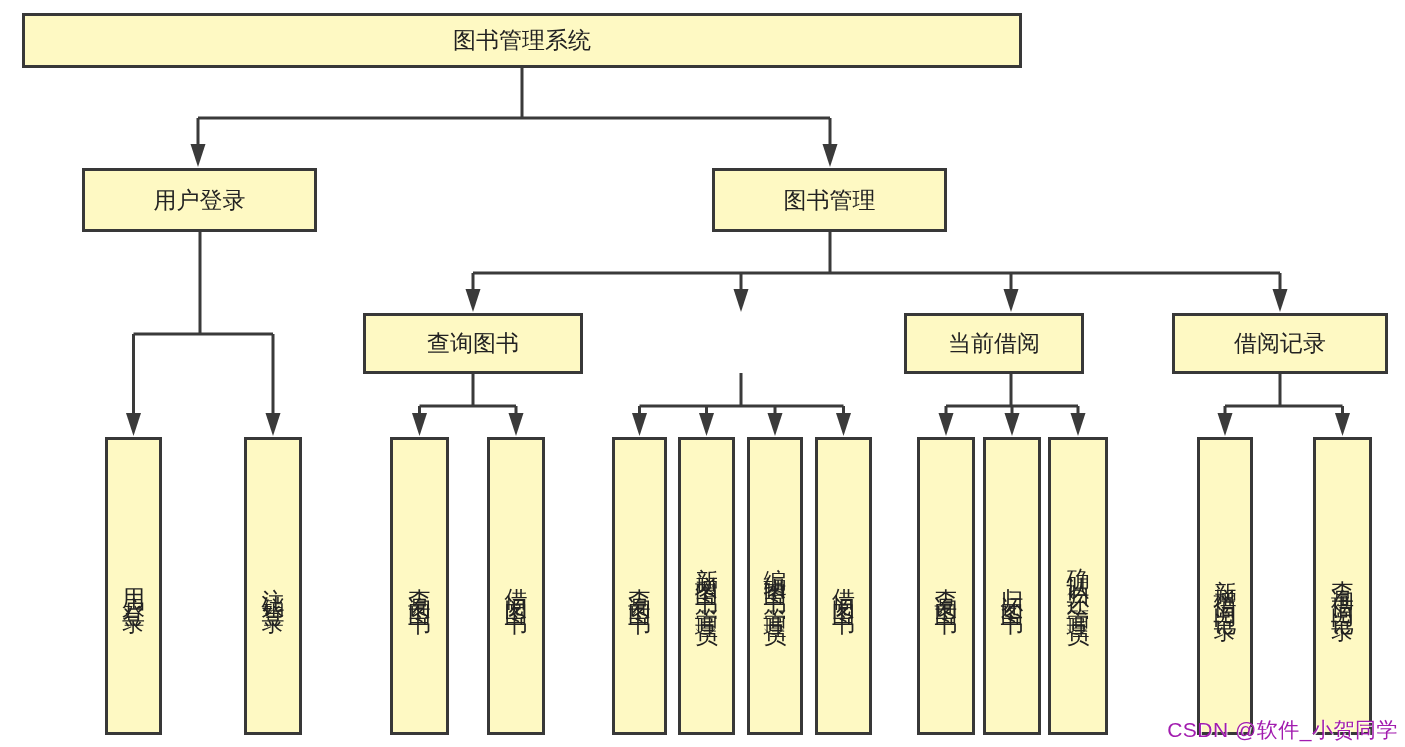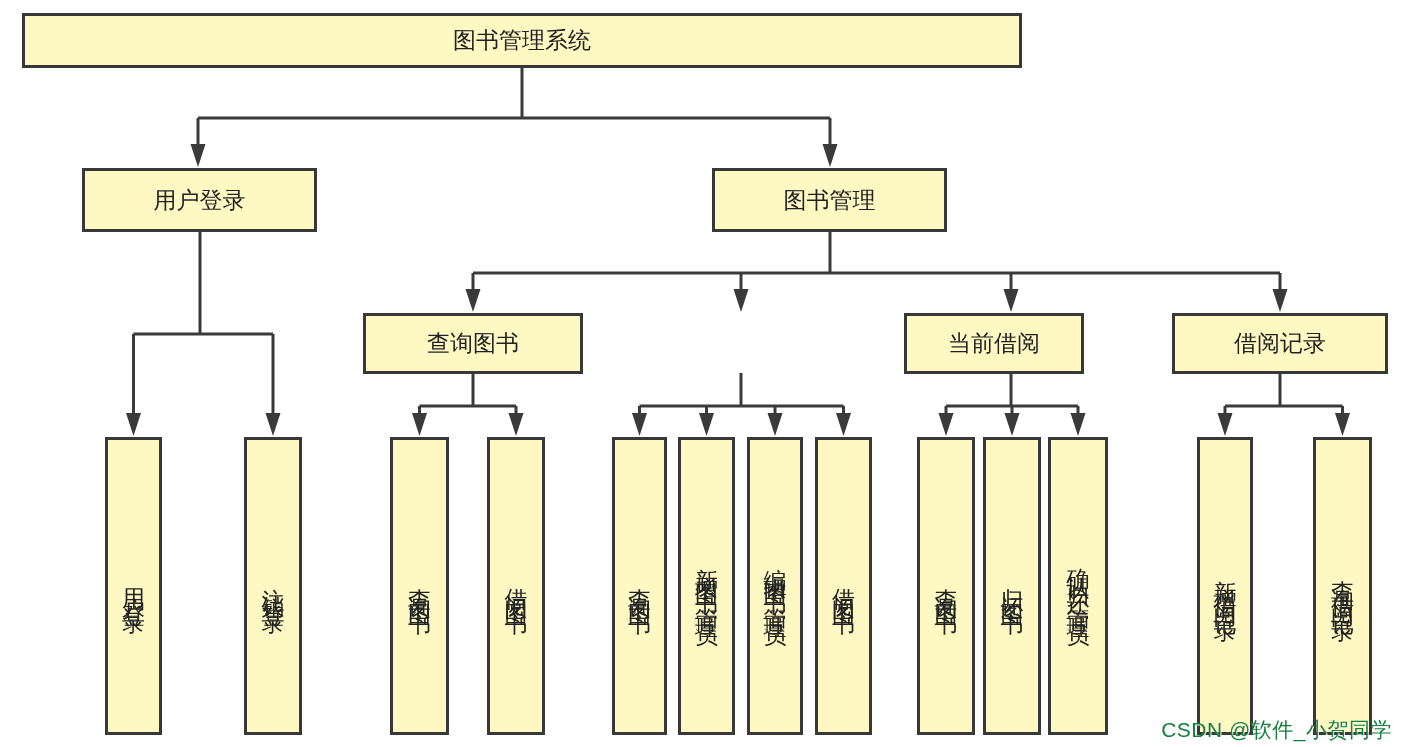--- a/index.html
+++ b/index.html
@@ -25,24 +25,24 @@
     white-space:nowrap;
   }
   .leaf .vtext {
     writing-mode:vertical-rl;
     text-orientation:mixed;
     letter-spacing:8px;
     line-height:1;
   }
   .watermark {
     position:absolute;
-    right:13px;
+    right:7px;
     top:716px;
     font-size:21px;
-    color:#15803d;
+    color:#a21caf;
     letter-spacing:0.5px;
     text-shadow:1px 1px 0 rgba(255,255,255,0.85);
   }
 </style>
 </head>
 <body>
 
 <div class="canvas">
 
   <svg class="connectors" width="1405" height="747" viewBox="0 0 1405 747">

